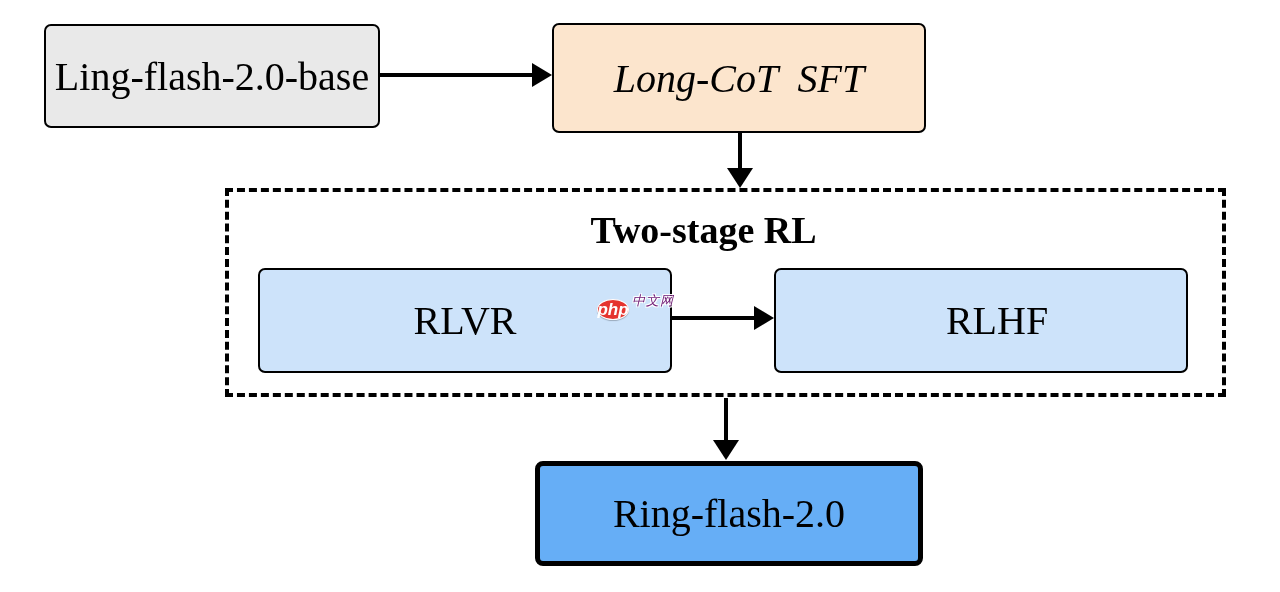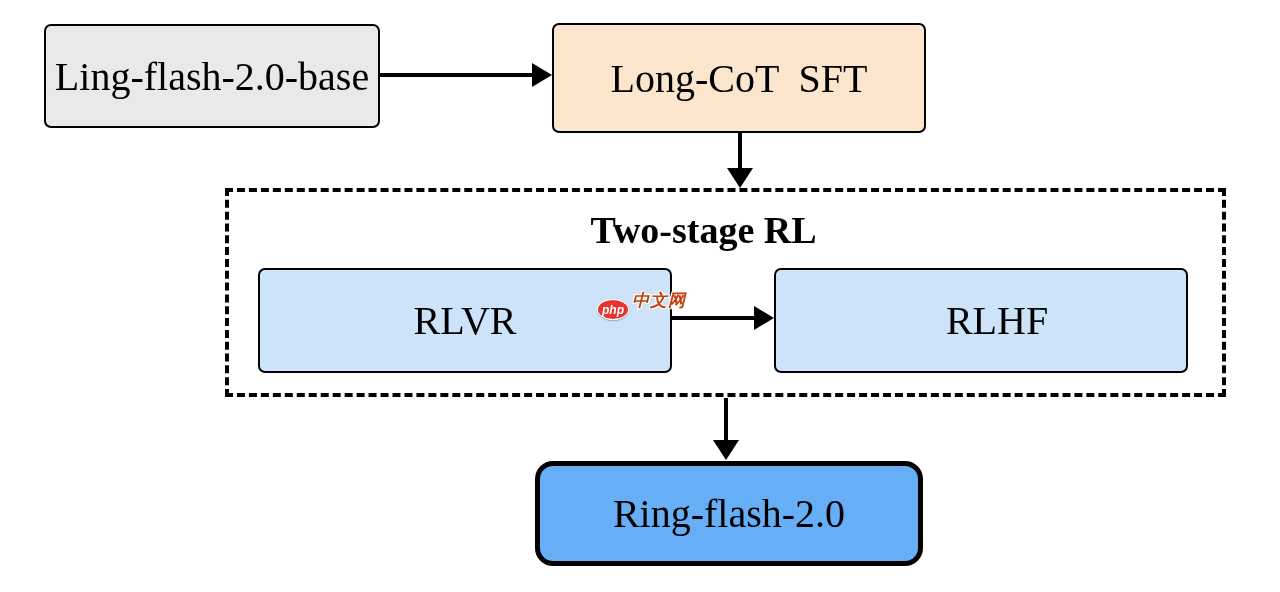--- a/index.html
+++ b/index.html
@@ -38,21 +38,21 @@
     text-align: center;
     font-weight: bold;
     font-size: 38px;
     color: #000000;
   }
   .node-rlvr { left: 29px;  top: 76px; width: 414px; height: 105px; text-align: center; }
   .node-rlhf { left: 545px; top: 76px; width: 414px; height: 105px; }
   .node-ring {
     left: 535px; top: 461px; width: 388px; height: 105px;
     border: 5px solid #000000;
-    border-radius: 18px;
+    border-radius: 8px;
   }
   
   .arrow-right { position: absolute; display: flex; align-items: center; }
   .arrow-right .shaft { height: 4px; background: #000000; }
   .arrow-right .head {
     width: 0; height: 0;
     border-top: 12px solid transparent;
     border-bottom: 12px solid transparent;
     border-left: 20px solid #000000;
   }
@@ -84,43 +84,43 @@
   }
   .wm-logo {
     width: 32px; height: 21px;
     border-radius: 50%;
     border: 1px solid #ffffff;
     box-sizing: border-box;
     display: flex;
     align-items: center;
     justify-content: center;
     color: #ffffff;
-    font-size: 12px;
+    font-size: 17px;
     font-weight: bold;
     font-style: italic;
     box-shadow: 0 1px 1px rgba(0,0,0,0.25);
     margin-top: 18px;
   }
   .wm-site {
-    font-size: 17px;
-    font-weight: bold;
+    font-size: 13px;
+    font-weight: normal;
     font-style: italic;
-    color: #c2410c;
+    color: #701a75;
     letter-spacing: 1px;
     text-shadow: -1px -1px 0 #fff, 1px -1px 0 #fff, -1px 1px 0 #fff, 1px 1px 0 #fff;
   }
 </style>
 </head>
 <body>
 
 <div class="canvas">
 
   <div class="node node-base" style="background-color: rgb(233, 233, 233);">Ling-flash-2.0-base</div>
 
-  <div class="node node-sft" style="background-color: rgb(252, 229, 205);">Long-CoT  SFT</div>
+  <div class="node node-sft" style="background-color: rgb(252, 229, 205); font-style: italic;">Long-CoT  SFT</div>
 
   <div class="arrow-right a1">
     <div class="shaft"></div>
     <div class="head"></div>
   </div>
 
   <div class="arrow-down a2">
     <div class="shaft"></div>
     <div class="head"></div>
   </div>

